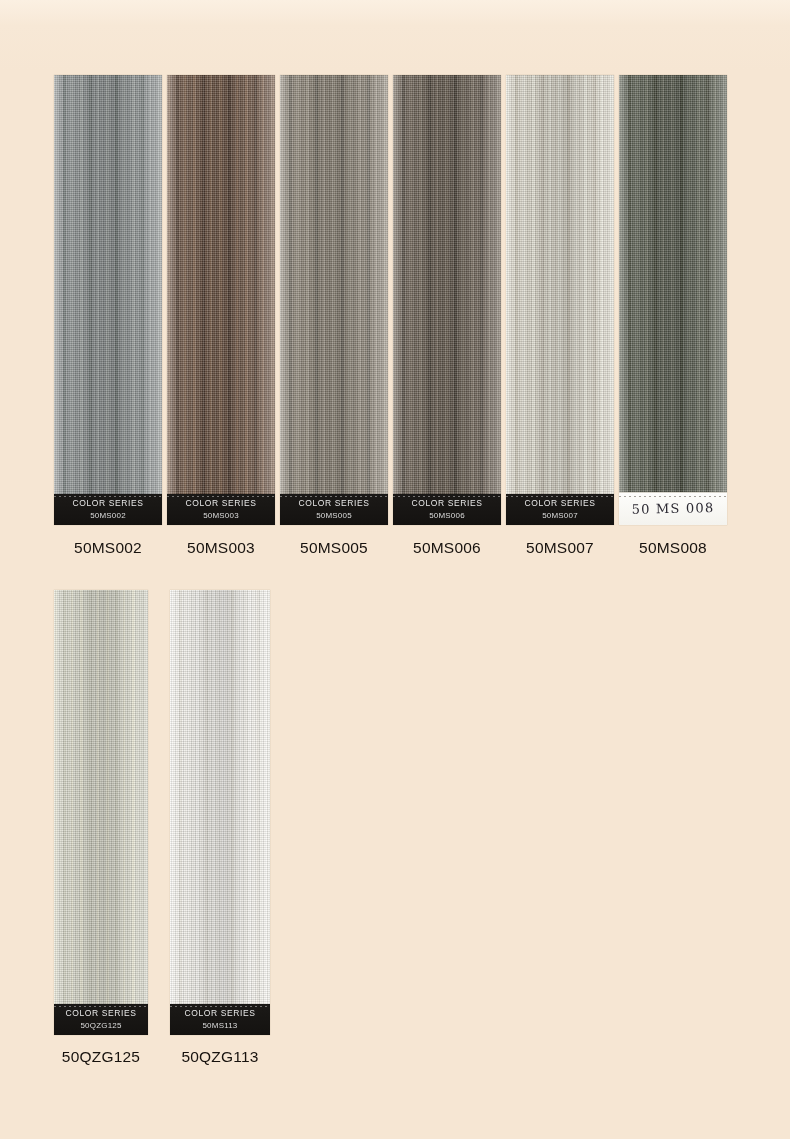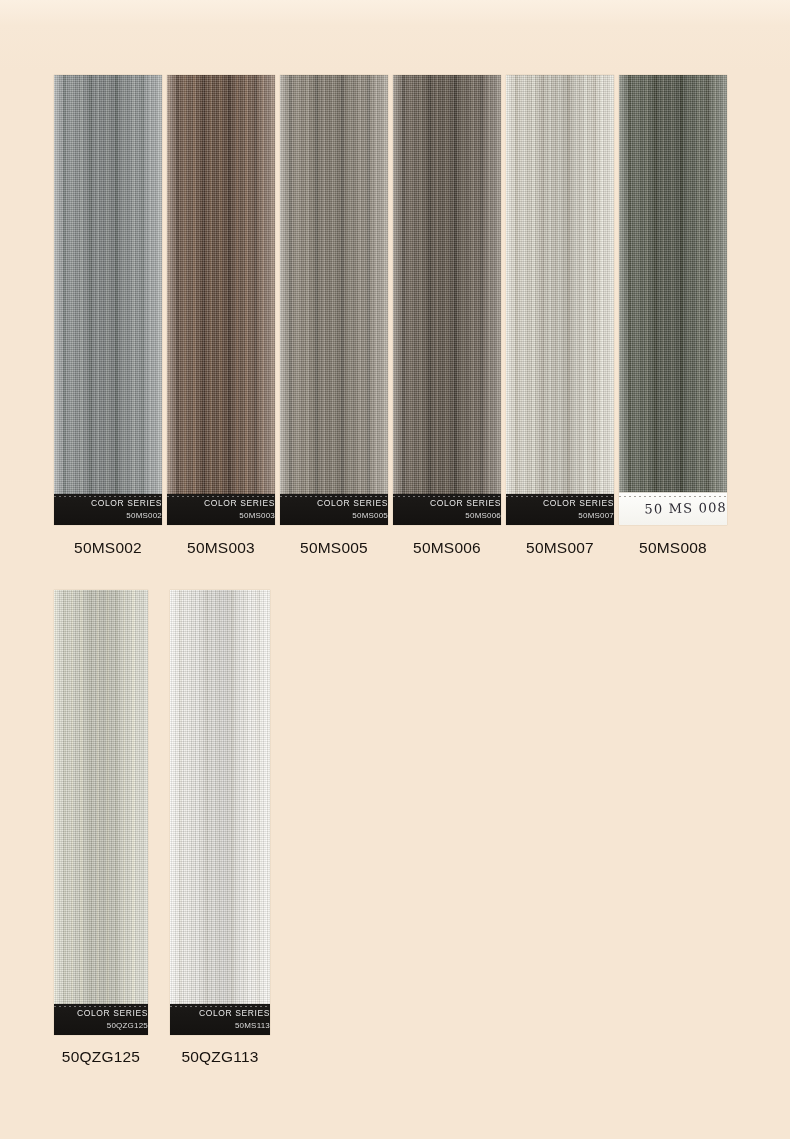--- a/index.html
+++ b/index.html
@@ -105,21 +105,21 @@
   
   .label {
     position: absolute;
     left: 0;
     right: 0;
     bottom: 0;
     height: 31px;
     background: linear-gradient(180deg,#23211f 0%, #17151420 0%, #1b1917 6%, #141210 100%);
     background-color: #181614;
     color: #efefef;
-    text-align: right;
+    text-align: center;
     padding-top: 4px;
     box-sizing: border-box;
   }
   .label .series {
     font-size: 8.5px;
     letter-spacing: .6px;
     line-height: 11px;
     color: #e8e8e8;
   }
   .label .code {

